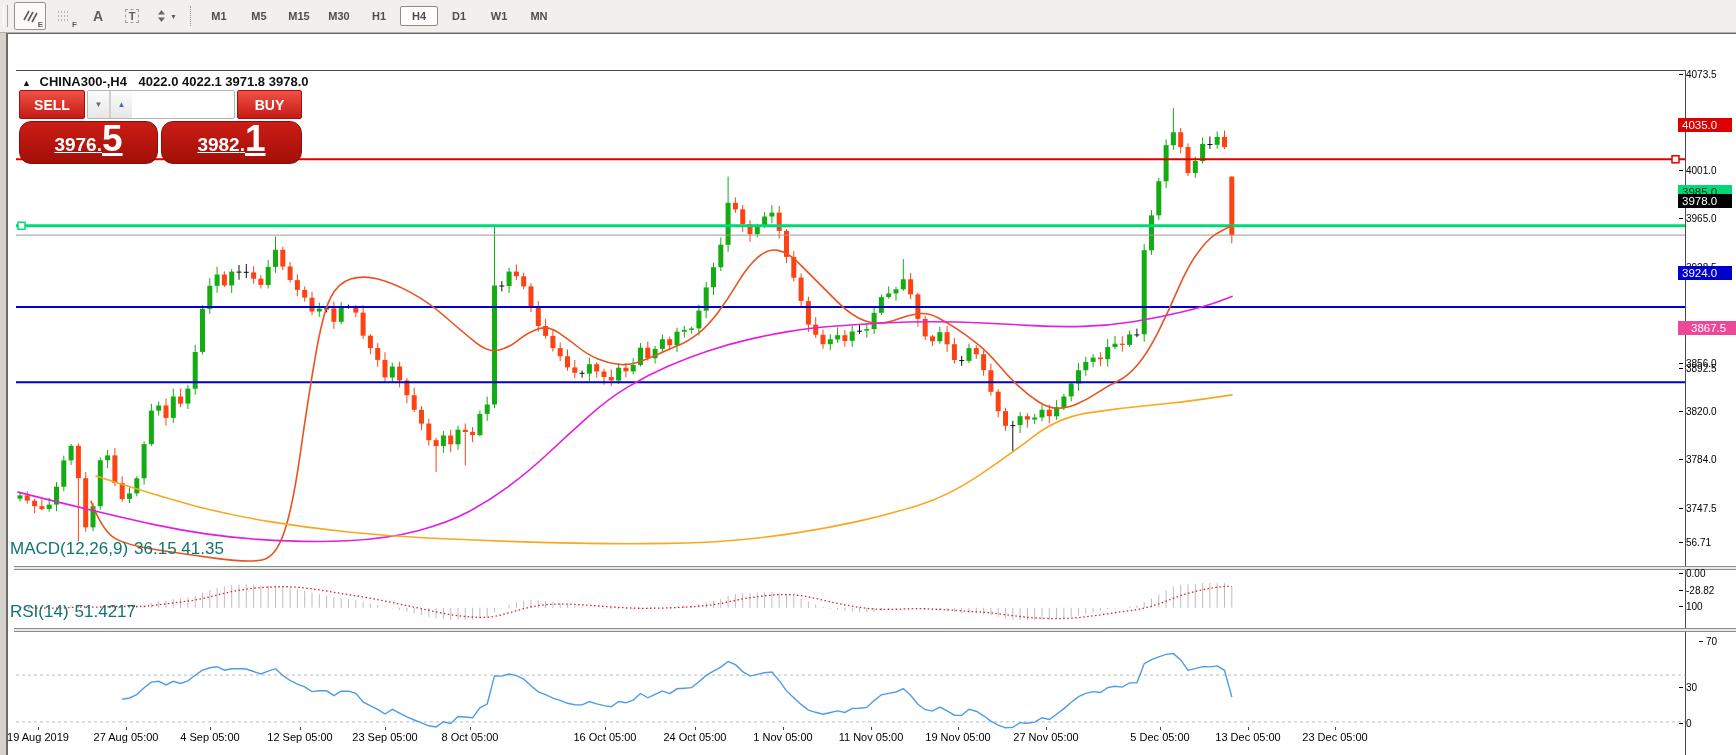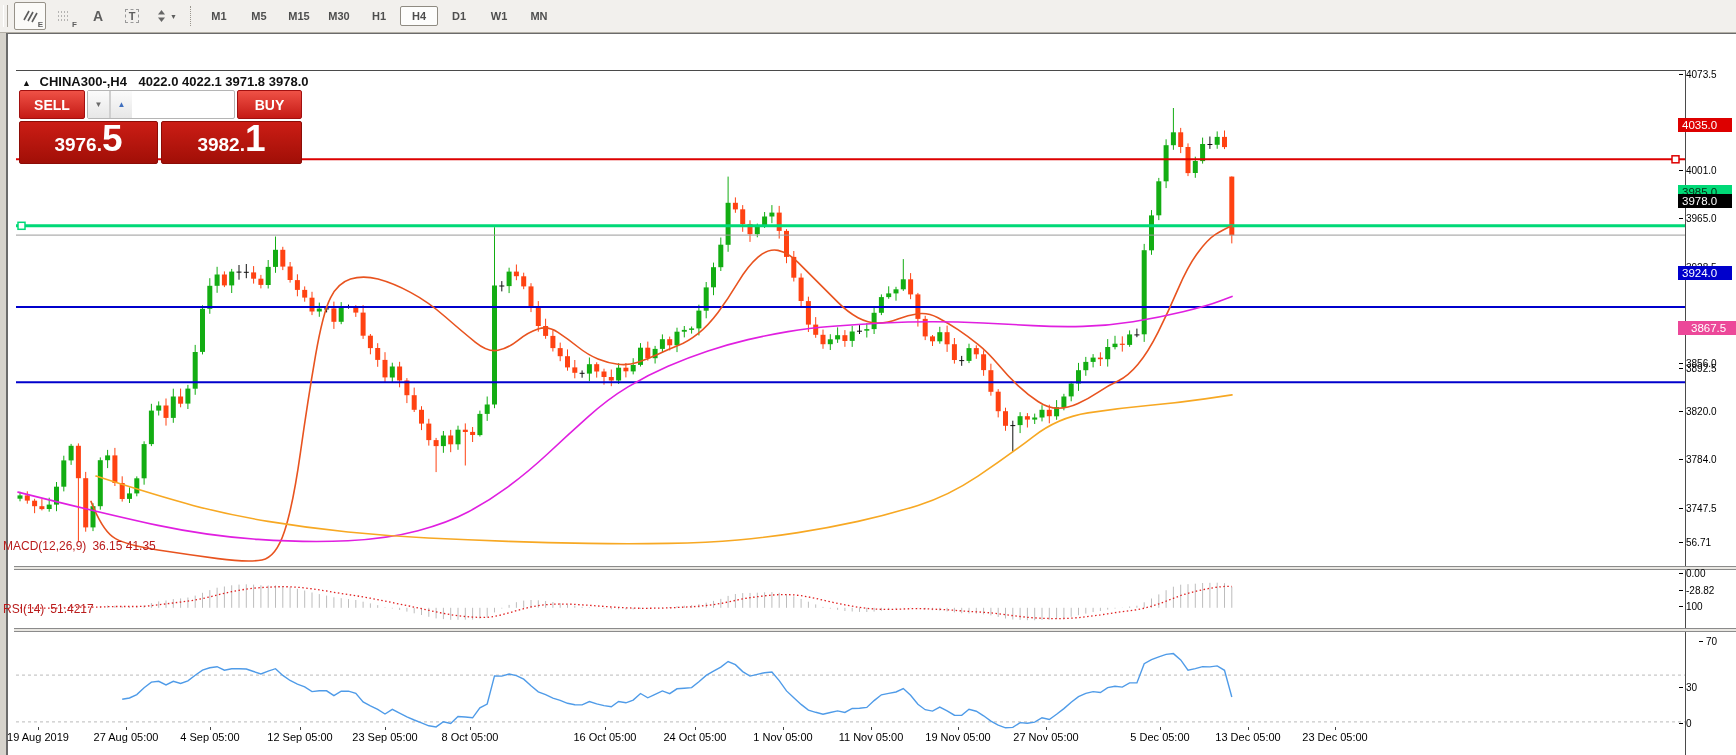--- a/index.html
+++ b/index.html
@@ -34,41 +34,41 @@
   .hsep{position:absolute;left:6px;width:1730px;height:2px;background:#e9e7e2;
     border-top:1px solid #8b8b8b;border-bottom:1px solid #8b8b8b;z-index:4;}
   #sep1{top:532px;}  #sep2{top:594px;}
   
   #overlay{position:absolute;inset:0;z-index:6;}
   .ptick{position:absolute;left:1679px;height:14px;display:flex;align-items:center;
     font-size:10px;color:#000;white-space:nowrap;}
   .ptick .dash{display:inline-block;width:4px;height:1px;background:#000;margin-right:3px;}
   .chip{position:absolute;left:1678px;width:50px;height:14px;line-height:14px;padding-left:4px;
     font-size:11.5px;white-space:nowrap;z-index:7;}
-  .ilabel{position:absolute;left:3px;font-size:12px;color:#b91c1c;white-space:nowrap;z-index:6;}
+  .ilabel{position:absolute;left:10px;font-size:17px;color:#0f766e;white-space:nowrap;z-index:6;}
   .ilabel .val{margin-left:6px;}
   .dlabel{position:absolute;transform:translateX(-50%);top:731px;font-size:11px;color:#000;white-space:nowrap;z-index:6;}
   .dtickm{position:absolute;top:727px;width:1px;height:3px;background:#444;z-index:6;}
   
   #trade-panel{position:absolute;left:11px;top:56px;width:283px;z-index:9;}
   #tp-row1{display:flex;height:29px;}
   .tpbtn{width:64px;display:flex;align-items:center;justify-content:center;color:#fff;
     font-size:14px;font-weight:bold;background:linear-gradient(#ef5146,#c51a15);
     border:1px solid #a21010;border-radius:2px;}
   #buy-btn{width:63px;}
   #spin{flex:1;display:flex;margin:0 2px;border:1px solid #b5b5b5;border-radius:2px;background:#fff;}
   .spinbtn{width:21px;display:flex;align-items:center;justify-content:center;font-size:8px;
     color:#6a6a6a;background:linear-gradient(#fbfbfb,#e7e7e7);}
   #spin-down{border-right:1px solid #cfcfcf;}
   #spin-up{border-left:1px solid #cfcfcf;color:#3f6fbe;}
   .vol-input{flex:1;border:none;outline:none;text-align:right;font-size:15px;padding:0 6px;
     font-family:"Liberation Sans",sans-serif;min-width:0;}
   #tp-row2{display:flex;height:43px;margin-top:2px;}
   .bigbox{width:138px;display:flex;align-items:baseline;justify-content:center;color:#fff;
-    background:linear-gradient(#cb1d15,#a10f07);border:1px solid #8c0c06;border-radius:2px;}
+    background:linear-gradient(#cb1d15,#a10f07);border:1px solid #8c0c06;border-radius:12px;text-decoration:underline;}
   #buy-big{width:140px;margin-left:3px;}
   .pmain{font-size:19px;font-weight:bold;}
   .pdot{font-size:19px;font-weight:bold;}
   .pbig{font-size:37px;font-weight:bold;line-height:0.9;}
   
   #annotation{position:absolute;left:1053px;top:376px;font-size:38px;font-weight:bold;z-index:5;
     white-space:nowrap;font-family:"Liberation Sans",sans-serif;}
 </style>
 </head>
 <body>

